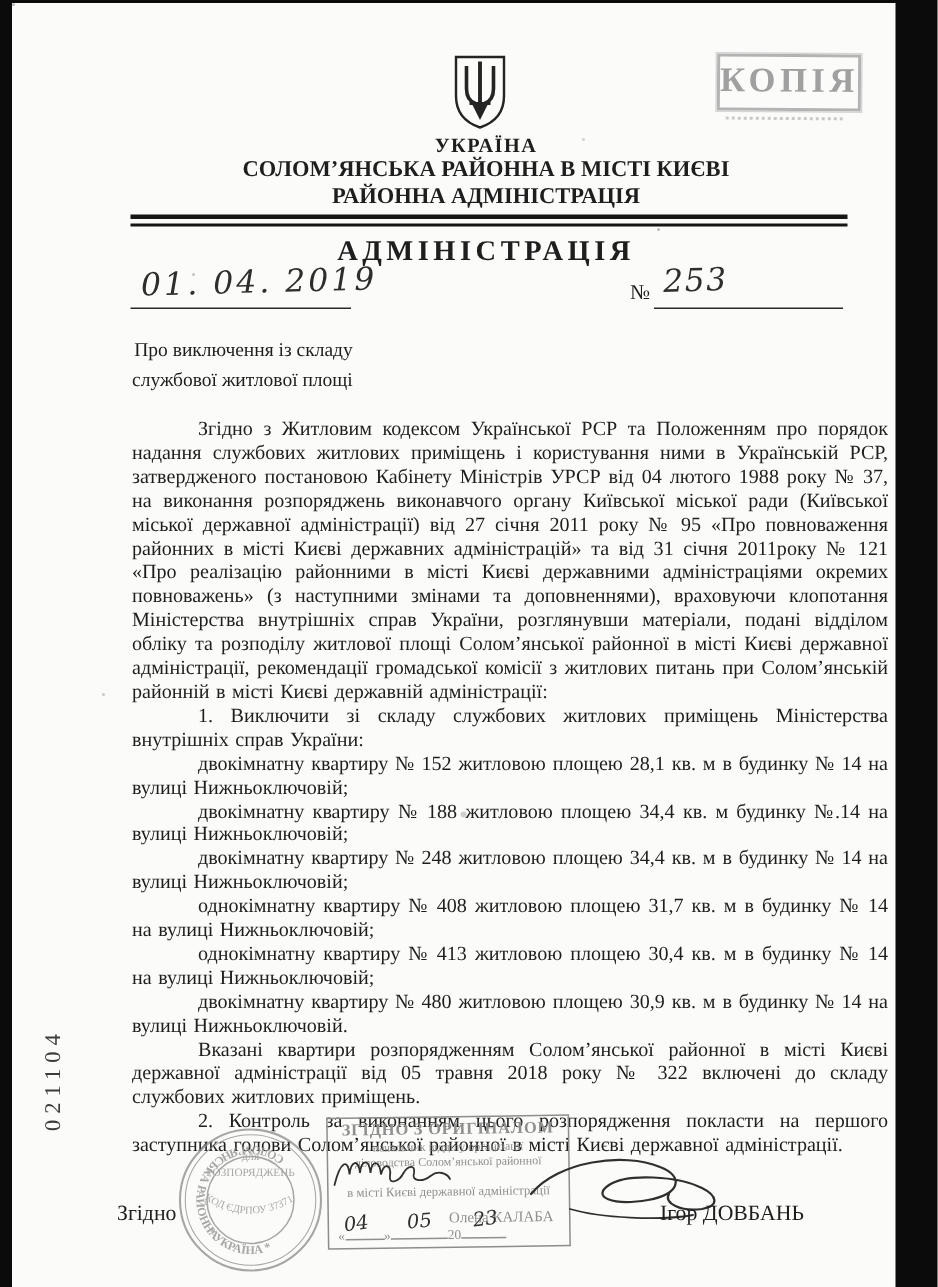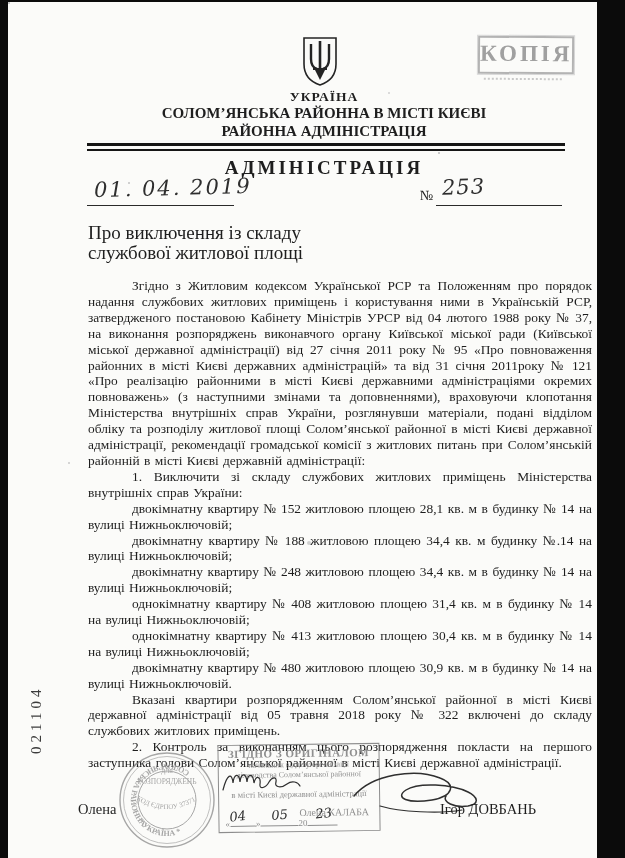--- a/index.html
+++ b/index.html
@@ -38,21 +38,21 @@
   .hand{
     font-family:"DejaVu Serif", serif;font-style:italic;color:#2e2e2e;
   }
   .date-hand{left:86px;top:174px;font-size:21px;letter-spacing:2px;transform:rotate(-1.5deg);}
   .num-hand{left:434px;top:173px;font-size:21px;letter-spacing:1px;transform:rotate(-2deg);}
   .rule{border-bottom:1.4px solid #2a2a2a;height:0;}
   .date-rule{left:79px;top:203px;width:147px;}
   .num-rule{left:428px;top:203px;width:126px;}
   .num-label{left:412px;top:186px;font-size:14px;}
   
-  .subject{left:80px;top:221px;font-size:19px;line-height:20px;}
+  .subject{left:80px;top:221px;font-size:13px;line-height:20px;text-align:right;}
   .bodytext{
     left:80px;top:276px;width:504px;
     font-size:13.4px;line-height:15.9px;text-align:justify;
     word-spacing:1px;
   }
   .bodytext p{margin:0;text-indent:44px;}
   
   .side-num{
     left:20px;top:648px;height:104px;
     writing-mode:vertical-rl;transform:rotate(180deg);
@@ -125,21 +125,21 @@
   </div>
 
   <div class="abs side-num">021104</div>
 
   <div class="abs bodytext">
     <p>Згідно з Житловим кодексом Української РСР та Положенням про порядок надання службових житлових приміщень і користування ними в Українській РСР, затвердженого постановою Кабінету Міністрів УРСР від 04 лютого 1988 року № 37, на виконання розпоряджень виконавчого органу Київської міської ради (Київської міської державної адміністрації) від 27 січня 2011 року  № 95 «Про повноваження районних в місті Києві державних адміністрацій» та від 31 січня 2011року № 121 «Про реалізацію районними в місті Києві державними адміністраціями окремих повноважень» (з наступними змінами та доповненнями), враховуючи клопотання Міністерства внутрішніх справ України, розглянувши матеріали, подані відділом обліку та розподілу житлової площі Солом’янської районної в місті Києві державної адміністрації, рекомендації громадської комісії з житлових питань при Солом’янській районній в місті Києві державній адміністрації:</p>
     <p>1. Виключити зі складу службових житлових приміщень Міністерства внутрішніх справ України:</p>
     <p>двокімнатну квартиру № 152 житловою площею 28,1 кв. м в будинку № 14 на вулиці Нижньоключовій;</p>
     <p>двокімнатну квартиру № 188 житловою площею 34,4 кв. м  будинку №.14 на вулиці Нижньоключовій;</p>
     <p>двокімнатну квартиру № 248 житловою площею 34,4 кв. м в будинку № 14 на вулиці Нижньоключовій;</p>
-    <p>однокімнатну квартиру № 408 житловою площею 31,4 кв. м в будинку № 14 на вулиці Нижньоключовій;</p>
+    <p>однокімнатну квартиру № 408 житловою площею 31,7 кв. м в будинку № 14 на вулиці Нижньоключовій;</p>
     <p>однокімнатну квартиру № 413 житловою площею 30,4 кв. м в будинку № 14 на вулиці Нижньоключовій;</p>
     <p>двокімнатну квартиру № 480 житловою площею 30,9 кв. м в будинку № 14 на вулиці Нижньоключовій.</p>
     <p>Вказані квартири розпорядженням Солом’янської районної в місті Києві державної адміністрації від 05 травня 2018 року № 322 включені до складу службових житлових приміщень.</p>
     <p>2. Контроль за виконанням цього розпорядження покласти на першого заступника голови Солом’янської районної в місті Києві державної адміністрації.</p>
   </div>
 
   <svg class="abs round-stamp" viewBox="0 0 140 140" opacity="0.8">
     <circle cx="70" cy="70" r="47" fill="none" stroke="#919191" stroke-width="1.4"></circle>
     <circle cx="70" cy="70" r="43.5" fill="none" stroke="#919191" stroke-width="0.7"></circle>
     <circle cx="70" cy="70" r="29" fill="none" stroke="#919191" stroke-width="1"></circle>
@@ -173,16 +173,16 @@
   </div>
 
   <svg class="abs sig-olena" viewBox="0 0 84 30">
     <path class="ink" stroke-width="1.2" d="M3,22 C7,6 12,4 13,15 C14,6 19,4 20,14 C21,5 26,4 27,14 C28,5 33,5 34,15 C36,7 41,8 40,16 C39,22 46,20 49,14 C52,9 57,8 56,14 C54,20 62,20 67,16 C72,12 78,14 80,18"></path>
   </svg>
   <svg class="abs sig-dovban" viewBox="0 0 136 48">
     <path class="ink" stroke-width="1.5" d="M4,26 C22,4 66,-2 90,8 C106,14 104,26 82,30 C58,34 44,28 56,20 C68,12 102,14 118,22 C128,27 130,34 118,36 C104,38 92,32 96,26"></path>
     <path class="ink" stroke-width="1.2" d="M30,36 C50,42 90,44 112,40"></path>
   </svg>
 
-  <div class="abs sig-title">Олена</div>
+  <div class="abs sig-title">Згідно</div>
   <div class="abs sig-name">Ігор ДОВБАНЬ</div>
 
 </div>
 
 </body></html>

